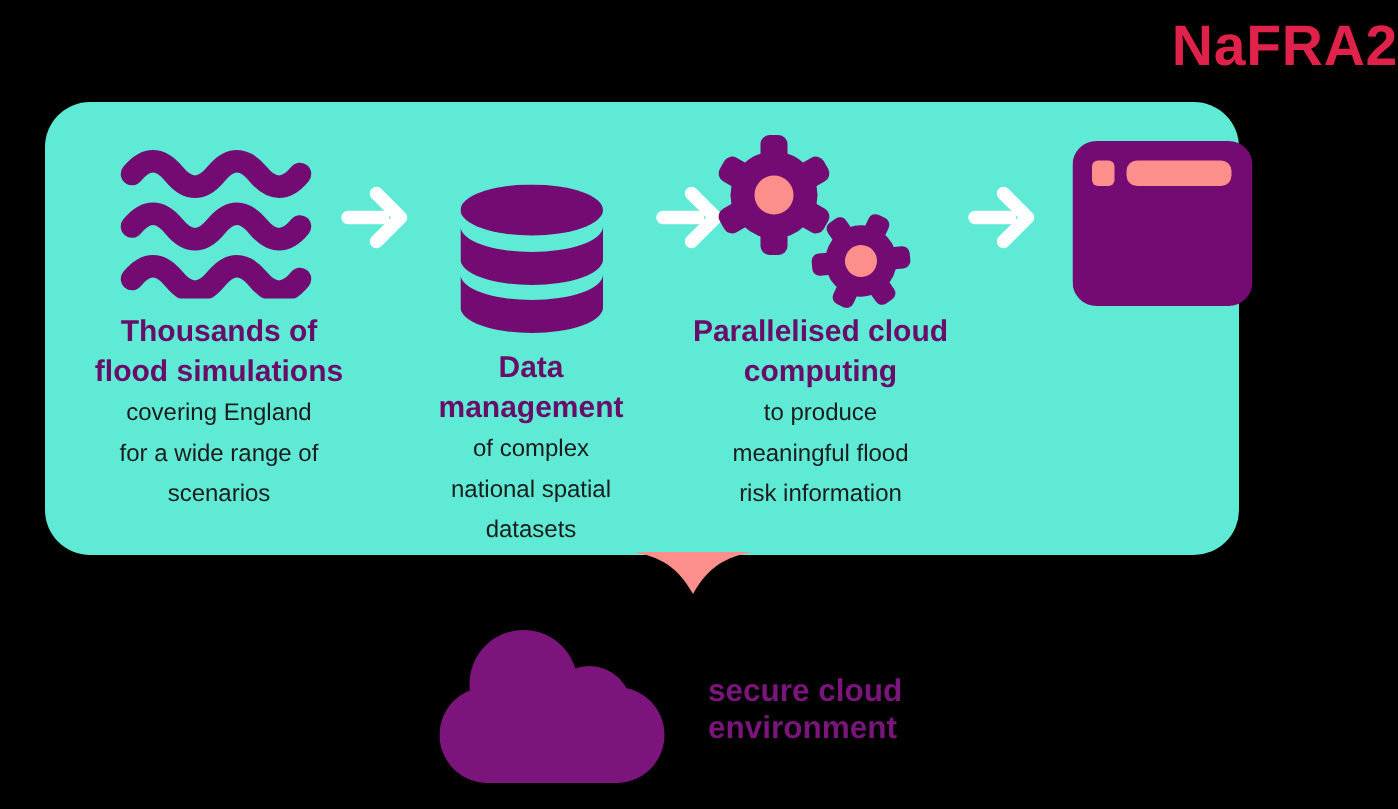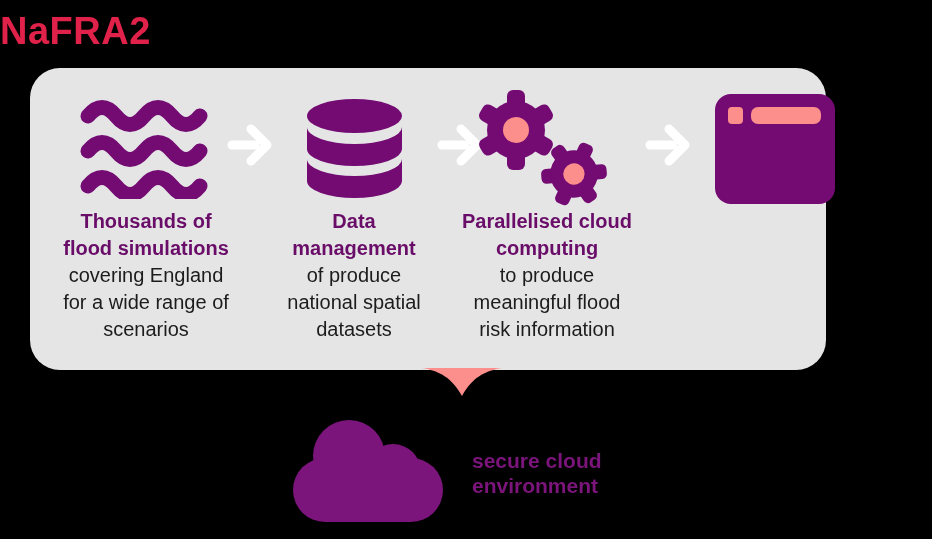--- a/index.html
+++ b/index.html
@@ -4,44 +4,44 @@
 <style>
   html,body { margin:0; padding:0; }
   body {
     width:932px; height:539px;
     background:#000000;
     font-family:"Liberation Sans", sans-serif;
     position:relative; overflow:hidden;
   }
   .title {
     position:absolute; top:10px; left:0; width:932px;
-    text-align:left; font-size:38px; font-weight:bold;
+    text-align:right; font-size:38px; font-weight:bold;
     color:#E0224A; letter-spacing:0.5px;
   }
   .panel {
     position:absolute; left:30px; top:68px;
     width:796px; height:302px;
-    background:#e5e5e5; border-radius:30px;
+    background:#5eead4; border-radius:30px;
   }
   .tail { position:absolute; left:422px; top:368px; width:80px; height:28px; }
   .col { position:absolute; top:0; height:302px; text-align:center; }
   .col-1 { left:16px;  width:200px; }
-  .col-2 { left:229px; width:190px; }
+  .col-2 { left:229px; width:190px;margin-top:24px; }
   .col-3 { left:417px; width:200px; }
   .col-4 { left:645px; width:200px; }
   .icon-box {
     margin-top:22px; height:118px;
     display:flex; align-items:center; justify-content:center;
   }
   .heading {
     font-weight:bold; color:#690D69;
     font-size:20px; line-height:27px; white-space:pre-line;
   }
   .bodytext {
-    color:#1C1C1C; font-size:20px; line-height:27px; white-space:pre-line;
+    color:#1C1C1C; font-size:16px; line-height:27px; white-space:pre-line;
   }
   .arrow { position:absolute; top:55px; width:48px; height:44px; }
   .arrow-1 { left:197px; } .arrow-2 { left:407px; } .arrow-3 { left:615px; }
   .cloud { position:absolute; left:293px; top:412px; }
   .footer-label {
     position:absolute; left:472px; top:448px;
     font-size:21px; line-height:25px; font-weight:bold;
     color:#7B157B; white-space:pre-line;
   }
 </style>
@@ -77,21 +77,21 @@
   <div class="col col-2">
     <div class="icon-box">
       <svg width="95" height="100" viewBox="0 0 95 100" fill="#730B73">
         <ellipse cx="47.5" cy="17" rx="47.5" ry="17"></ellipse>
         <path d="M0,28 A47.5,17 0 0 0 95,28 L95,50 A47.5,17 0 0 1 0,50 Z"></path>
         <path d="M0,60 A47.5,17 0 0 0 95,60 L95,82 A47.5,17 0 0 1 0,82 Z"></path>
       </svg>
     </div>
     <div class="heading">Data
 management</div>
-    <div class="bodytext">of produce
+    <div class="bodytext">of complex
 national spatial
 datasets</div>
   </div>
 
   <svg class="arrow arrow-2" viewBox="0 0 48 44">
     <line x1="5" y1="22" x2="28" y2="22" stroke="#FFFFFF" stroke-width="9" stroke-linecap="round"></line>
     <polyline points="24,6 40,22 24,38" fill="none" stroke="#FFFFFF" stroke-width="9" stroke-linecap="round" stroke-linejoin="round"></polyline>
   </svg>
 
   <div class="col col-3">

